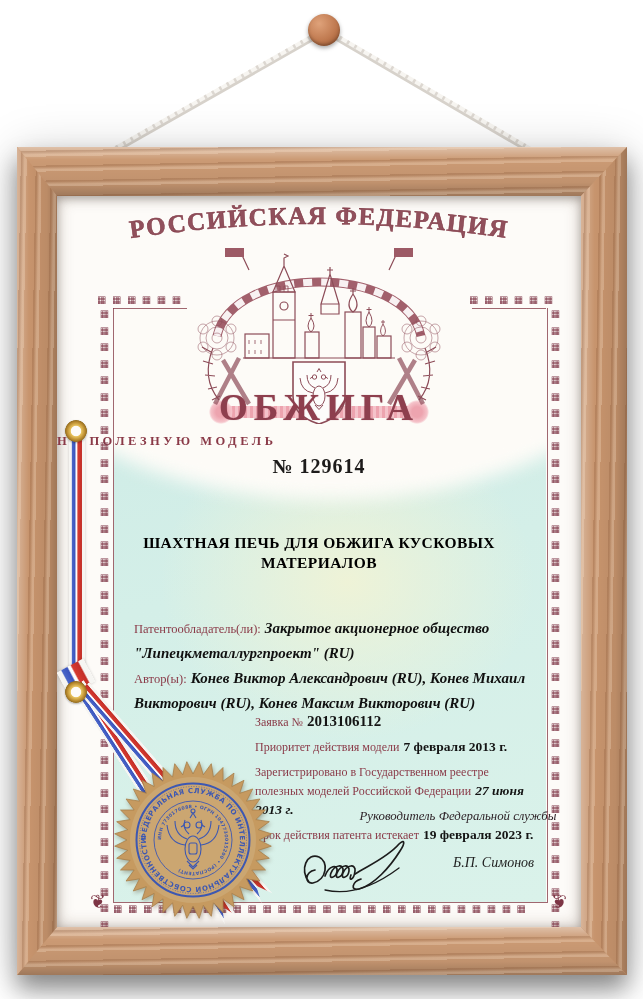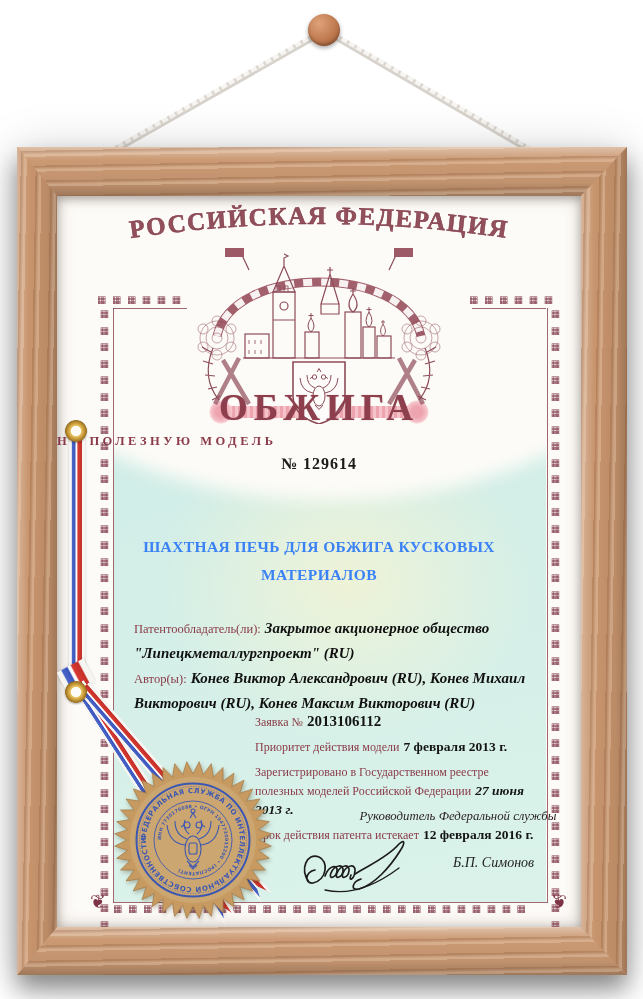--- a/index.html
+++ b/index.html
@@ -61,25 +61,25 @@
       background:repeating-linear-gradient(90deg,#f5c3ca 0 3px,#eda4af 3px 6px);border-radius:6px;}
   .patent-band::before,.patent-band::after{content:"";position:absolute;top:-6px;width:24px;height:24px;border-radius:50%;
       background:radial-gradient(circle,#eda4af 0 30%,#f5c3ca 60%,rgba(245,195,202,0) 72%);}
   .patent-band::before{left:-14px;} .patent-band::after{right:-14px;}
   .patent-title{position:absolute;left:0;top:190px;width:100%;text-align:center;z-index:3;
       font-size:37px;font-weight:bold;letter-spacing:6px;color:#8e3f4e;
       text-shadow:0 0 1px rgba(142,63,78,.6);}
   .patent-sub{position:absolute;left:0;top:238px;width:100%;text-align:left;z-index:3;
       font-size:12.5px;font-weight:bold;letter-spacing:3.5px;color:#8a3a48;}
   .patent-num{position:absolute;left:0;top:259px;width:100%;text-align:center;z-index:3;
-      font-size:16px;font-weight:bold;color:#1d1b1a;letter-spacing:1px;}
+      font-size:20px;font-weight:bold;color:#1d1b1a;letter-spacing:1px;}
 
   
   .inv-title{position:absolute;left:66px;top:337px;width:392px;text-align:center;z-index:3;
-      font-size:15.5px;font-weight:bold;color:#3b82f6;line-height:28px;letter-spacing:.4px;}
+      font-size:15.5px;font-weight:bold;color:#000000;line-height:20px;letter-spacing:.4px;}
   .para{position:absolute;z-index:3;line-height:23px;}
   .lbl{color:#8a3a48;font-size:12.5px;}
   .val-bi{color:#101010;font-size:15px;font-weight:bold;font-style:italic;}
   .holder-block{left:77px;top:420px;width:398px;}
   .authors-block{left:77px;top:470px;width:412px;}
   .details{position:absolute;left:198px;top:516px;width:282px;z-index:3;}
   .details p{margin:0 0 6px;line-height:18px;}
   .dlbl{color:#8a3a48;font-size:12px;}
   .dval{color:#141414;font-size:13.5px;font-weight:bold;}
   .dval-i{font-style:italic;}
@@ -235,21 +235,21 @@
         <p>
           <span class="dlbl">Приоритет действия модели</span>
           <span class="dval">7 февраля 2013 г.</span>
         </p>
         <p>
           <span class="dlbl">Зарегистрировано в Государственном реестре полезных моделей Российской Федерации</span>
           <span class="dval dval-i">27 июня 2013 г.</span>
         </p>
         <p>
           <span class="dlbl">Срок действия патента истекает</span>
-          <span class="dval">12 февраля 2016 г.</span>
+          <span class="dval">19 февраля 2023 г.</span>
         </p>
       </div>
 
       <div class="sig-title">
         <span>Руководитель Федеральной службы</span><br>
       </div>
       <svg class="sig-svg" width="148" height="60" viewBox="0 0 148 60">
         <g stroke="#1c1c1c" stroke-width="1.7" fill="none" stroke-linecap="round">
           <path d="M14,46 C4,34 12,16 24,21 C34,25 32,44 18,47 C9,48 10,36 20,34"></path>
           <path d="M30,40 C34,29 43,28 42,35 C41,42 33,44 36,37 C40,28 49,28 48,35 C47,42 39,44 42,37 C46,28 55,28 54,35 C53,42 45,44 48,37 C52,28 61,28 60,35 C59,44 53,46 56,39"></path>

